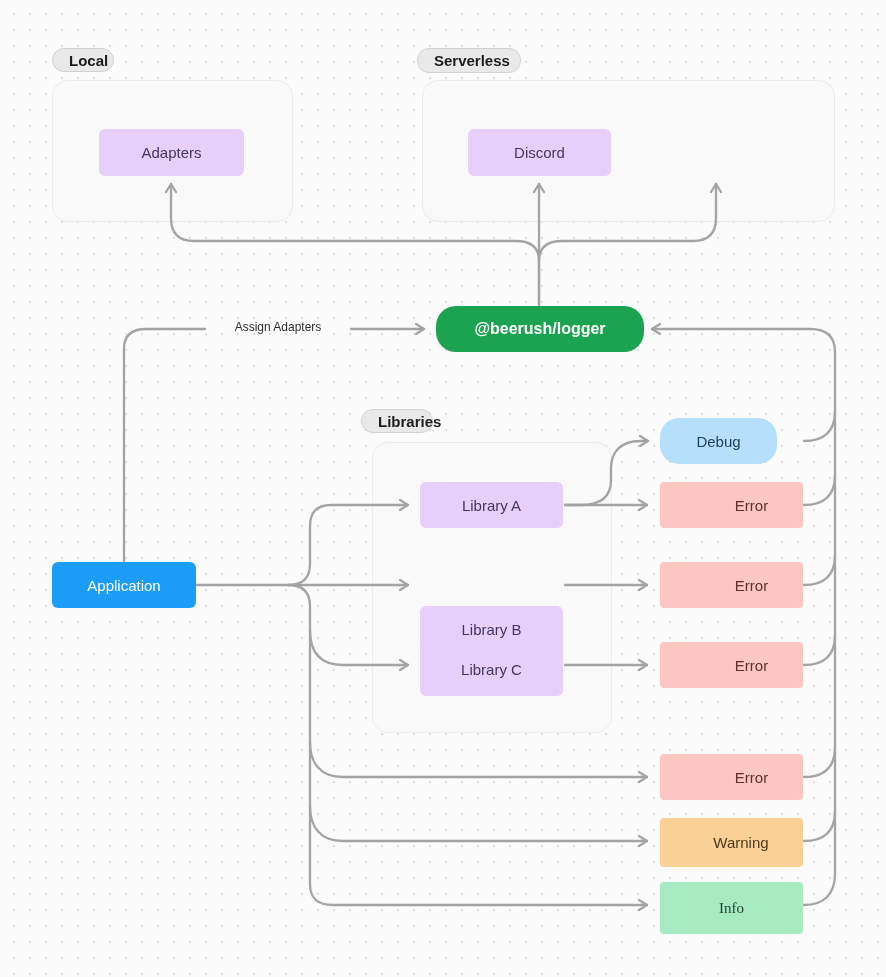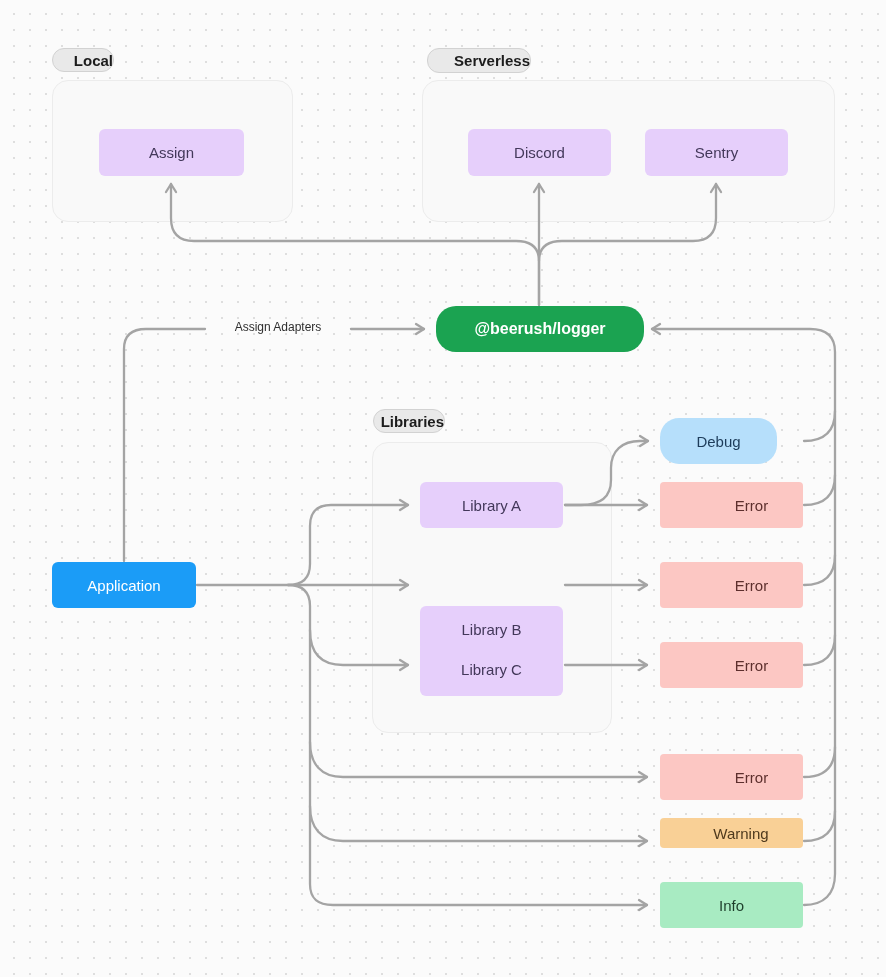--- a/index.html
+++ b/index.html
@@ -23,21 +23,21 @@
     border: 1px solid #ececec;
     border-radius: 16px;
     z-index: 1;
   }
   .edges {
     position: absolute; left: 0; top: 0; z-index: 2;
     pointer-events: none;
   }
   .badge {
     position: absolute; z-index: 3;
-    display: flex; align-items: center; justify-content: flex-end;
+    display: flex; align-items: center; justify-content: flex-start;
     background: #e9e9e9;
     border: 1px solid #d2d2d2;
     border-radius: 12px;
     font-size: 15px; font-weight: 700; color: #1c1c1c; padding-left: 16px;
   }
   .node {
     position: absolute; z-index: 3;
     display: flex; align-items: center; justify-content: center;
     font-size: 15px;
     border-radius: 6px;
@@ -113,42 +113,41 @@
       <path d="M804,585 C824,585 835,575 835,555"></path>
       <path d="M804,665 C824,665 835,655 835,635"></path>
       <path d="M804,777 C824,777 835,767 835,747"></path>
       <path d="M804,841 C824,841 835,831 835,811"></path>
     </g>
   </svg>
 
   <div class="badge" style="left:52px; top:48px; width:62px; height:24px;">
     <span>Local</span>
   </div>
-  <div class="badge" style="left:427px; top:48px; width:104px; height:25px;">
+  <div class="badge" style="left:417px; top:48px; width:104px; height:25px;">
     <span>Serverless</span>
   </div>
-  <div class="badge" style="left:373px; top:409px; width:72px; height:24px;">
+  <div class="badge" style="left:361px; top:409px; width:72px; height:24px;">
     <span>Libraries</span>
   </div>
 
   <div class="edge-label">Assign Adapters</div>
 
-  <div class="node purple" style="left:99px; top:129px; width:145px; height:47px;">Assign</div>
+  <div class="node purple" style="left:99px; top:129px; width:145px; height:47px;">Adapters</div>
   <div class="node purple" style="left:468px; top:129px; width:143px; height:47px;">Discord</div>
-  <div class="node purple" style="left:645px; top:129px; width:143px; height:47px;">Sentry</div>
 
   <div class="node green" style="left:436px; top:306px; width:208px; height:46px;">@beerush/logger</div>
 
   <div class="node purple" style="left:420px; top:482px; width:143px; height:46px;">Library A</div>
 
   <div class="node blue" style="left:52px; top:562px; width:144px; height:46px;">Application</div>
   <div class="node purple" style="left:420px; top:562px; width:143px; height:46px;margin-top:44px;">Library B</div>
   <div class="node purple" style="left:420px; top:642px; width:143px; height:54px;">Library C</div>
 
   <div class="node chip chip-debug" style="left:660px; top:418px; width:117px; height:46px;border-radius:19px;">Debug</div>
   <div class="node chip chip-error" style="left:660px; top:482px; width:143px; height:46px;">Error</div>
   <div class="node chip chip-error" style="left:660px; top:562px; width:143px; height:46px;">Error</div>
   <div class="node chip chip-error" style="left:660px; top:642px; width:143px; height:46px;">Error</div>
   <div class="node chip chip-error" style="left:660px; top:754px; width:143px; height:46px;">Error</div>
-  <div class="node chip chip-warning" style="left:660px; top:818px; width:143px; height:30px;padding-left:19px;">Warning</div>
-  <div class="node chip chip-info" style="left:660px; top:882px; width:143px; height:46px;">Info</div>
+  <div class="node chip chip-warning" style="left:660px; top:818px; width:143px; height:49px;padding-left:19px;">Warning</div>
+  <div class="node chip chip-info" style="left:660px; top:882px; width:143px; height:52px;font-family:Liberation Serif, serif;">Info</div>
 
 </div>
 
 </body></html>

